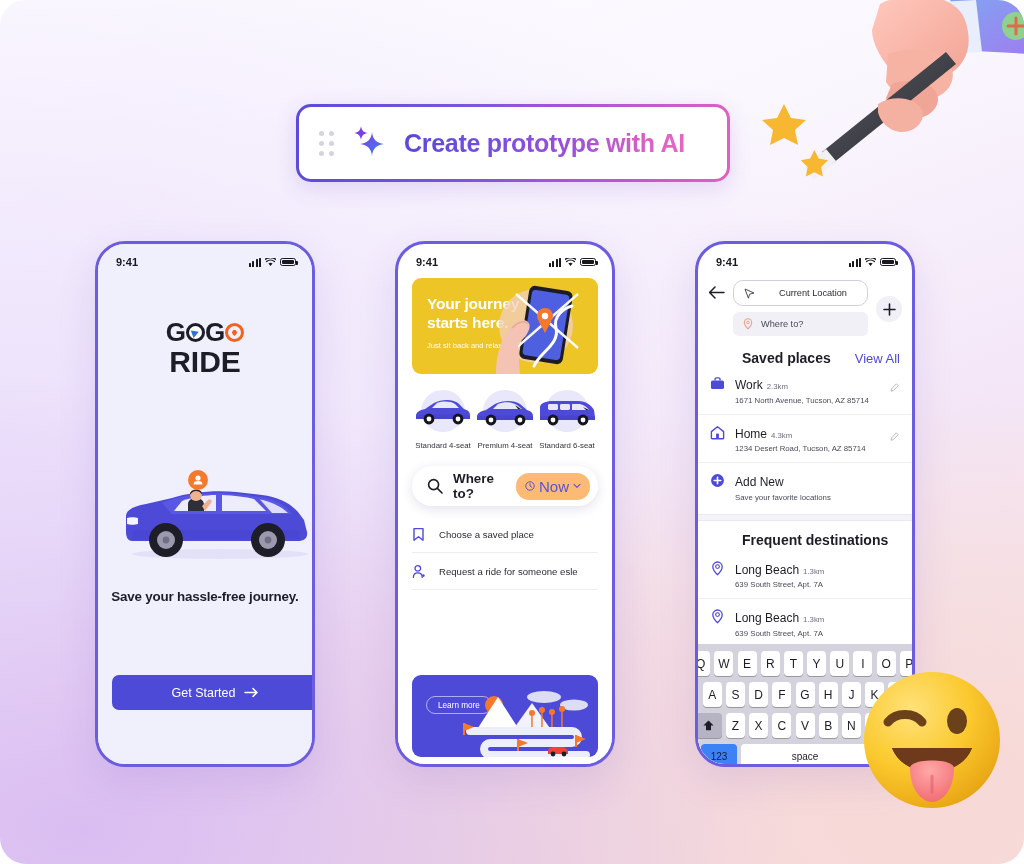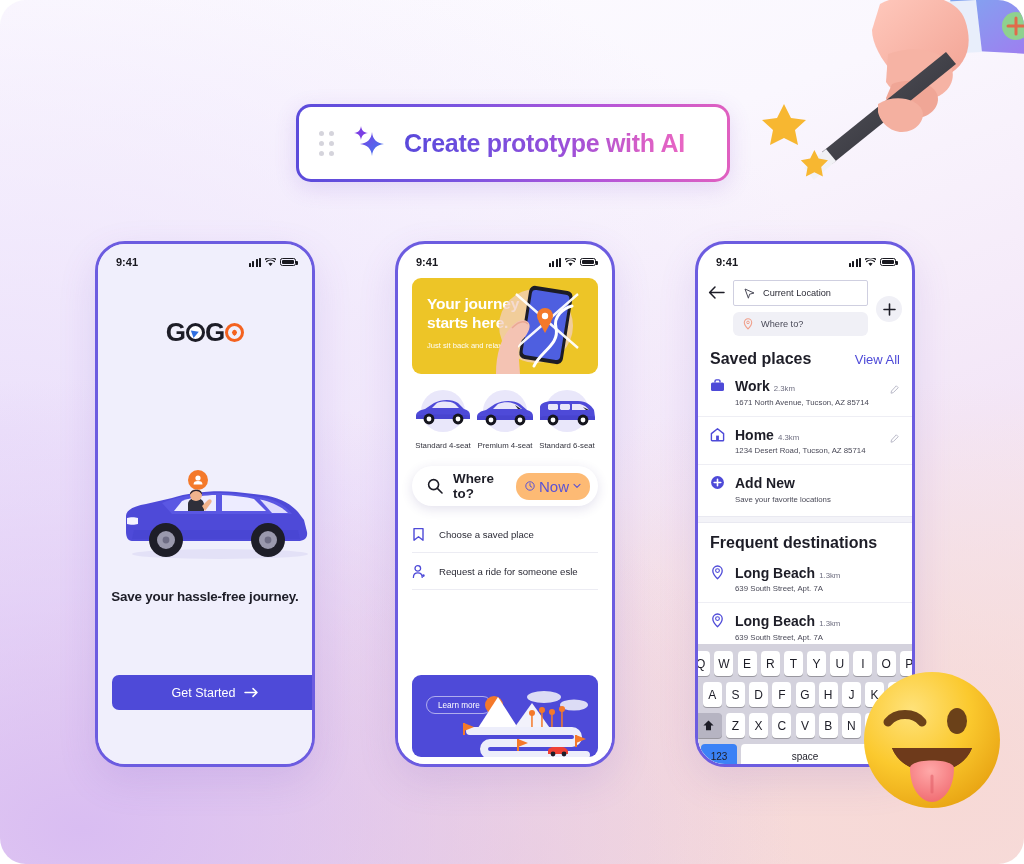--- a/index.html
+++ b/index.html
@@ -123,41 +123,41 @@
   #pb-btn{ margin-top:8px; display:inline-flex; align-items:center; justify-content:center;
     height:18px; padding:0 11px; border:1px solid rgba(255,255,255,.55); border-radius:10px;
     font-size:8.2px; color:#fff; cursor:pointer; }
   #pb-art{ position:absolute; right:4px; bottom:0; width:148px; height:72px; }
 
   
   #p3-body{ height:493px; background:#fff; position:relative; }
   #p3-search{ padding:6px 10px 0 10px; display:flex; align-items:flex-start; gap:8px; }
   #p3-fields{ flex:1; }
   #cur-loc{
-    height:26px; border:1px solid #cfcfe0; border-radius:2px; background:#fff;
-    display:flex; align-items:center; gap:8px; padding:0 10px;
+    height:26px; border:1px solid #cfcfe0; border-radius:10px; background:#fff;
+    display:flex; align-items:center; gap:24px; padding:0 10px;
   }
   #cur-loc .v{ font-size:9.2px; color:#2b2b36; }
   #where-to-3{
     height:24px; border-radius:6px; background:#f0f0f6; margin-top:6px;
     display:flex; align-items:center; gap:8px; padding:0 10px;
   }
   #where-to-3 .v{ font-size:9.2px; color:#4a4a58; }
   #plus-btn{
     width:26px; height:26px; border-radius:50%; background:#f0f0f6;
     display:flex; align-items:center; justify-content:center; margin-top:16px;
     font-size:17px; color:#1d1d27; cursor:pointer; line-height:0;
   }
   .sec-head{ display:flex; align-items:baseline; justify-content:space-between; padding:0 12px; margin-top:14px; }
-  .sec-title{ font-size:16px; font-weight:bold; color:#1d1d27; }
+  .sec-title{ font-size:14px; font-weight:bold; color:#1d1d27;margin-left:32px; }
   .view-all{ font-size:13px; color:#4e4ad8; cursor:pointer; }
   .place-row{ display:flex; align-items:flex-start; gap:10px; padding:9px 12px; border-bottom:1px solid #eeeef4; position:relative; cursor:pointer; }
   .place-row:last-child{ border-bottom:none; }
   .place-ico{ width:15px; height:15px; flex:0 0 15px; margin-top:1px; }
-  .place-main .nm{ font-size:14px; font-weight:bold; color:#1d1d27; }
+  .place-main .nm{ font-size:12px; font-weight:normal; color:#1d1d27; }
   .place-main .dist{ font-size:7.8px; color:#6e6e80; margin-left:4px; }
   .place-main .addr{ font-size:7.8px; color:#4a4a58; margin-top:2.5px; }
   .edit-ico{ position:absolute; right:13px; top:12px; width:9px; height:9px; cursor:pointer; }
   #sec-divider{ height:7px; background:#f3f3f8; border-top:1px solid #e9e9f1; border-bottom:1px solid #e9e9f1; margin-top:3px; }
 
   #keyboard{
     position:absolute; left:0; right:0; bottom:0; height:123px;
     background:#d4d2dd; padding:7px 3px 5px 3px;
   }
   .kb-row{ display:flex; justify-content:center; gap:4.2px; margin-bottom:6px; }
@@ -227,20 +227,21 @@
     </div>
 
     <div id="p1-body">
       <div id="logo">
         <div class="logo-row" id="logo-top">
           <span>G</span>
             <span class="o-nav"></span>
             <span>G</span>
             <span class="o-pin"></span>
         </div>
+        <div class="logo-row" id="logo-bottom">RIDE</div>
       </div>
 
       <svg id="car-illus" viewBox="0 0 207 96">
         <ellipse cx="108" cy="84" rx="88" ry="5" fill="#e3e1f7"></ellipse>
 
         <g>
           <circle cx="86" cy="10" r="10" fill="#f4792a"></circle>
           <circle cx="86" cy="8" r="2.6" fill="#fff"></circle>
           <path d="M81.5 14.5 a4.5 3.4 0 0 1 9 0 Z" fill="#fff"></path>
         </g>

